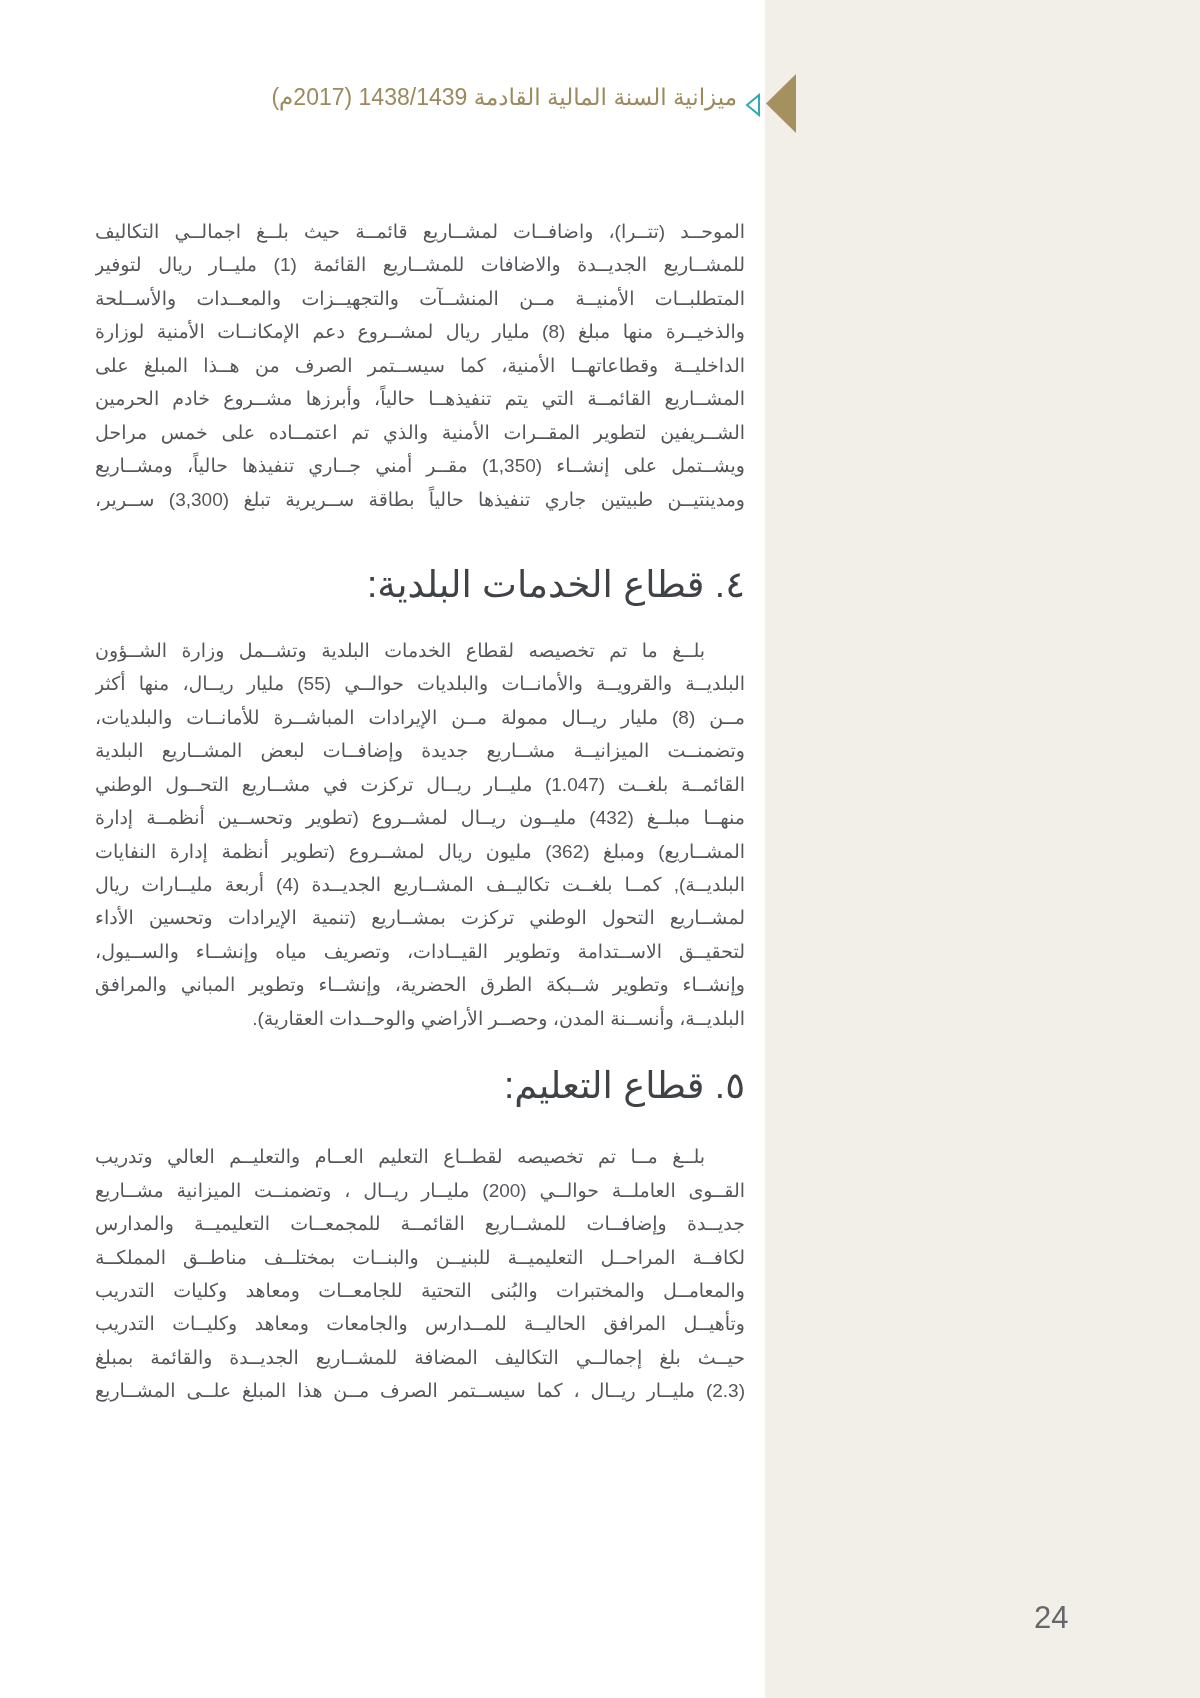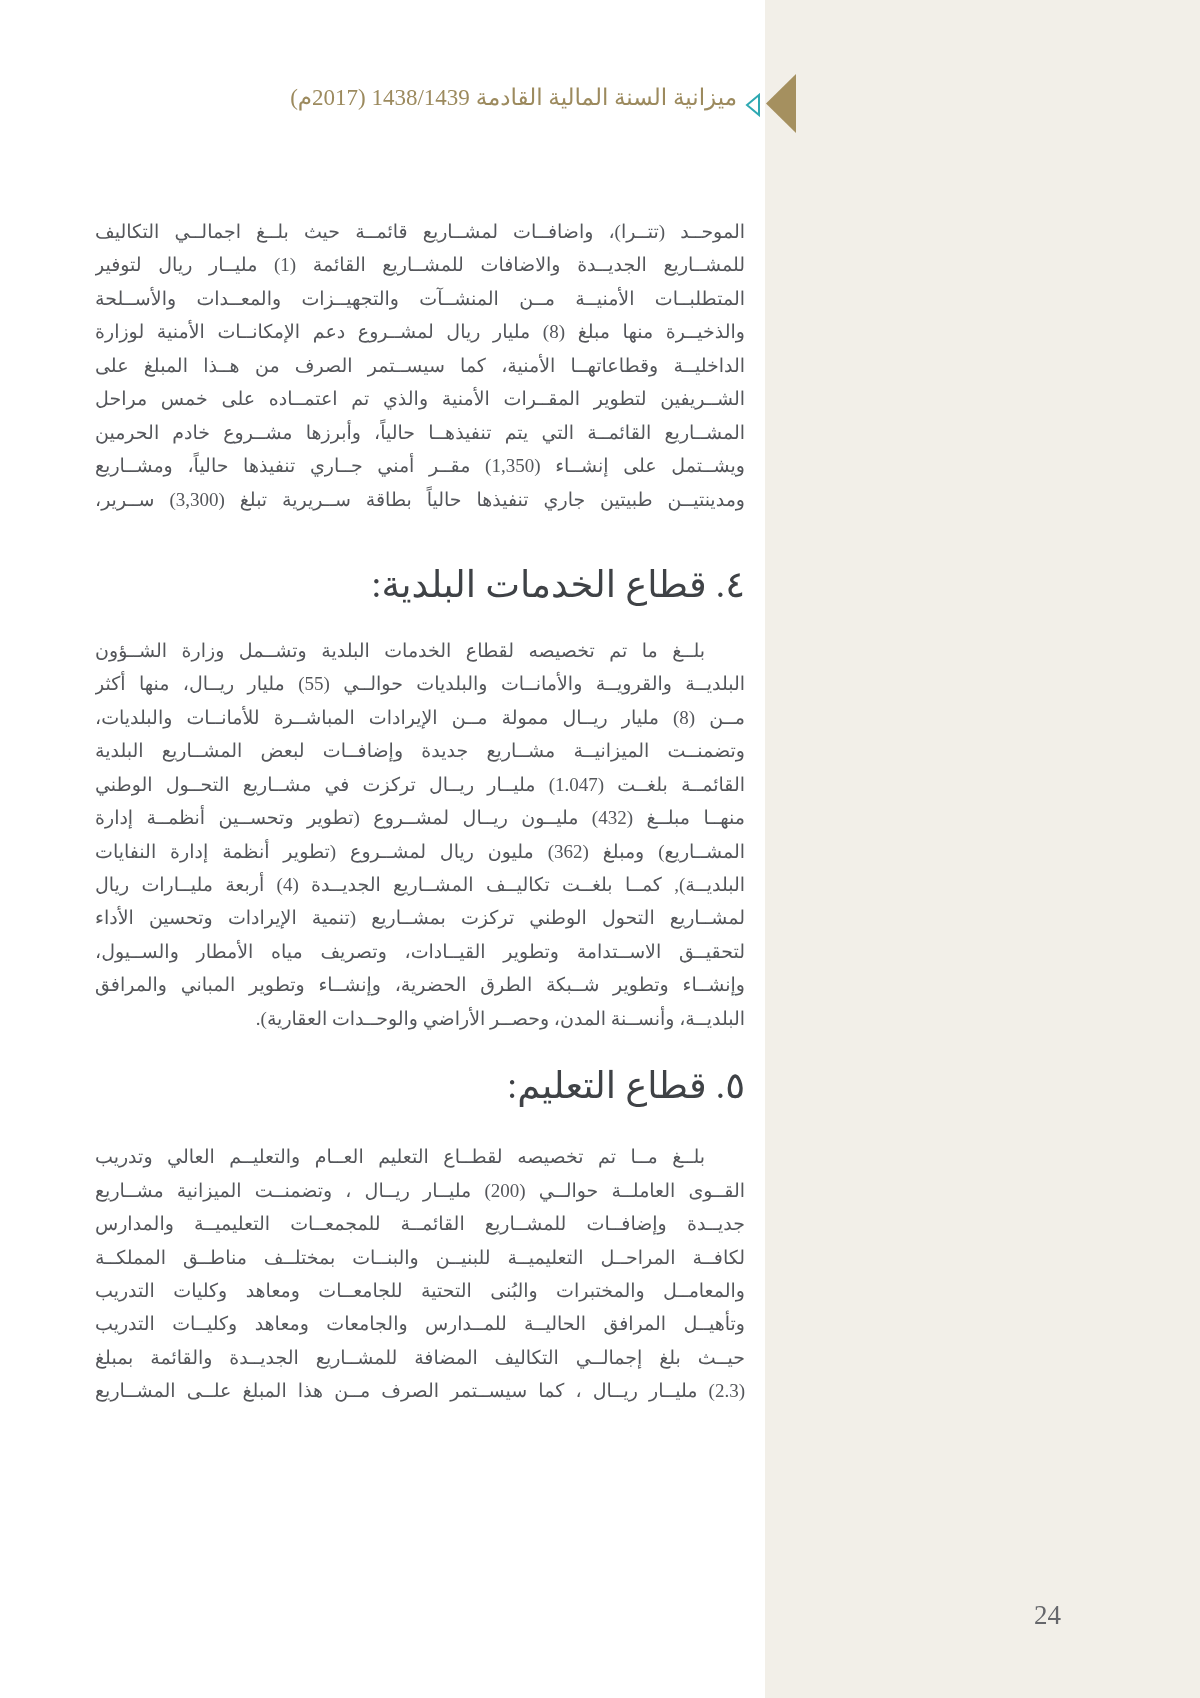--- a/index.html
+++ b/index.html
@@ -3,21 +3,21 @@
 <meta charset="utf-8">
 <style>
   :root{
     --band:#f2efe8; --gold:#a5905f; --teal:#2fa9b2;
     --title:#9c8a5e; --body:#54565a; --heading:#3f4246; --pagenum:#66676b;
   }
   *{margin:0;padding:0;box-sizing:border-box;}
   html,body{background:#ffffff;}
   .page{
     position:relative;width:1200px;height:1698px;background:#ffffff;
-    overflow:hidden;font-family:Liberation Serif, serif;
+    overflow:hidden;font-family:Liberation Sans, sans-serif;
   }
   .side-band{
     position:absolute;top:0;left:765px;width:435px;height:1698px;
     background:var(--band);
   }
   .header-title{
     position:absolute;top:84px;right:463px;direction:rtl;white-space:nowrap;
     font-size:23px;color:var(--title);letter-spacing:0;
   }
   .arrow-outline{position:absolute;left:745px;top:93px;}
@@ -33,21 +33,21 @@
   }
   .line-last{text-align-last:right;}
   .line-first{padding-right:40px;}
   .heading{
     height:44px;line-height:44px;font-size:37px;color:var(--heading);
     text-align:right;direction:rtl;white-space:nowrap;
   }
   .section-1 .heading{margin-top:47px;margin-bottom:27px;}
   .section-2 .heading{margin-top:29px;margin-bottom:32px;}
   .page-number{
-    position:absolute;left:1034px;top:1600px;font-size:27px;color:var(--pagenum);
+    position:absolute;left:1034px;top:1600px;font-size:31px;color:var(--pagenum);
   }
 </style>
 </head>
 <body>
 
 <div class="page">
 
   <div class="side-band"></div>
 
   <div class="header-title">ميزانية السنة المالية القادمة  1438/1439 (2017م)</div>
@@ -61,39 +61,39 @@
   </svg>
 
   <div class="content">
       <div class="section section-0">
         <div class="para">
           <div class="line">الموحــد (تتــرا)، واضافــات لمشــاريع قائمــة حيث بلــغ اجمالــي التكاليف</div>
           <div class="line">للمشــاريع الجديــدة والاضافات للمشــاريع القائمة (1) مليــار ريال لتوفير</div>
           <div class="line">المتطلبــات الأمنيــة مــن المنشــآت والتجهيــزات والمعــدات والأســلحة</div>
           <div class="line">والذخيــرة منها مبلغ (8) مليار ريال لمشــروع دعم الإمكانــات الأمنية لوزارة</div>
           <div class="line">الداخليــة وقطاعاتهــا الأمنية، كما سيســتمر الصرف من هــذا المبلغ على</div>
+          <div class="line">المشــاريع القائمــة التي يتم تنفيذهــا حالياً، وأبرزها مشــروع خادم الحرمين</div>
           <div class="line">الشــريفين لتطوير المقــرات الأمنية والذي تم اعتمــاده على خمس مراحل</div>
-          <div class="line">المشــاريع القائمــة التي يتم تنفيذهــا حالياً، وأبرزها مشــروع خادم الحرمين</div>
           <div class="line">ويشــتمل على إنشــاء (1,350) مقــر أمني جــاري تنفيذها حالياً، ومشــاريع</div>
           <div class="line">ومدينتيــن طبيتين جاري تنفيذها حالياً بطاقة ســريرية تبلغ (3,300) ســرير،</div>
         </div>
       </div>
       <div class="section section-1">
         <div class="heading">٤. قطاع الخدمات البلدية:</div>
         <div class="para">
           <div class="line line-first">بلــغ ما تم تخصيصه لقطاع الخدمات البلدية وتشــمل وزارة الشــؤون</div>
           <div class="line">البلديــة والقرويــة والأمانــات والبلديات حوالــي (55) مليار ريــال، منها أكثر</div>
           <div class="line">مــن (8) مليار ريــال ممولة مــن الإيرادات المباشــرة للأمانــات والبلديات،</div>
           <div class="line">وتضمنــت الميزانيــة مشــاريع جديدة وإضافــات لبعض المشــاريع البلدية</div>
           <div class="line">القائمــة بلغــت (1.047) مليــار ريــال تركزت في مشــاريع التحــول الوطني</div>
           <div class="line">منهــا مبلــغ (432) مليــون ريــال لمشــروع (تطوير وتحســين أنظمــة إدارة</div>
           <div class="line">المشــاريع) ومبلغ (362) مليون ريال لمشــروع (تطوير أنظمة إدارة النفايات</div>
           <div class="line">البلديــة), كمــا بلغــت تكاليــف المشــاريع الجديــدة (4) أربعة مليــارات ريال</div>
           <div class="line">لمشــاريع التحول الوطني تركزت بمشــاريع (تنمية الإيرادات وتحسين الأداء</div>
-          <div class="line">لتحقيــق الاســتدامة وتطوير القيــادات، وتصريف مياه الأمطار والســيول،</div>
+          <div class="line">لتحقيــق الاســتدامة وتطوير القيــادات، وتصريف مياه وإنشــاء والســيول،</div>
           <div class="line">وإنشــاء وتطوير شــبكة الطرق الحضرية، وإنشــاء وتطوير المباني والمرافق</div>
           <div class="line line-last">البلديــة، وأنســنة المدن، وحصــر الأراضي والوحــدات العقارية).</div>
         </div>
       </div>
       <div class="section section-2">
         <div class="heading">٥. قطاع التعليم:</div>
         <div class="para">
           <div class="line line-first">بلــغ مــا تم تخصيصه لقطــاع التعليم العــام والتعليــم العالي وتدريب</div>
           <div class="line">القــوى العاملــة حوالــي (200) مليــار ريــال ، وتضمنــت الميزانية مشــاريع</div>
           <div class="line">جديــدة وإضافــات للمشــاريع القائمــة للمجمعــات التعليميــة والمدارس</div>

